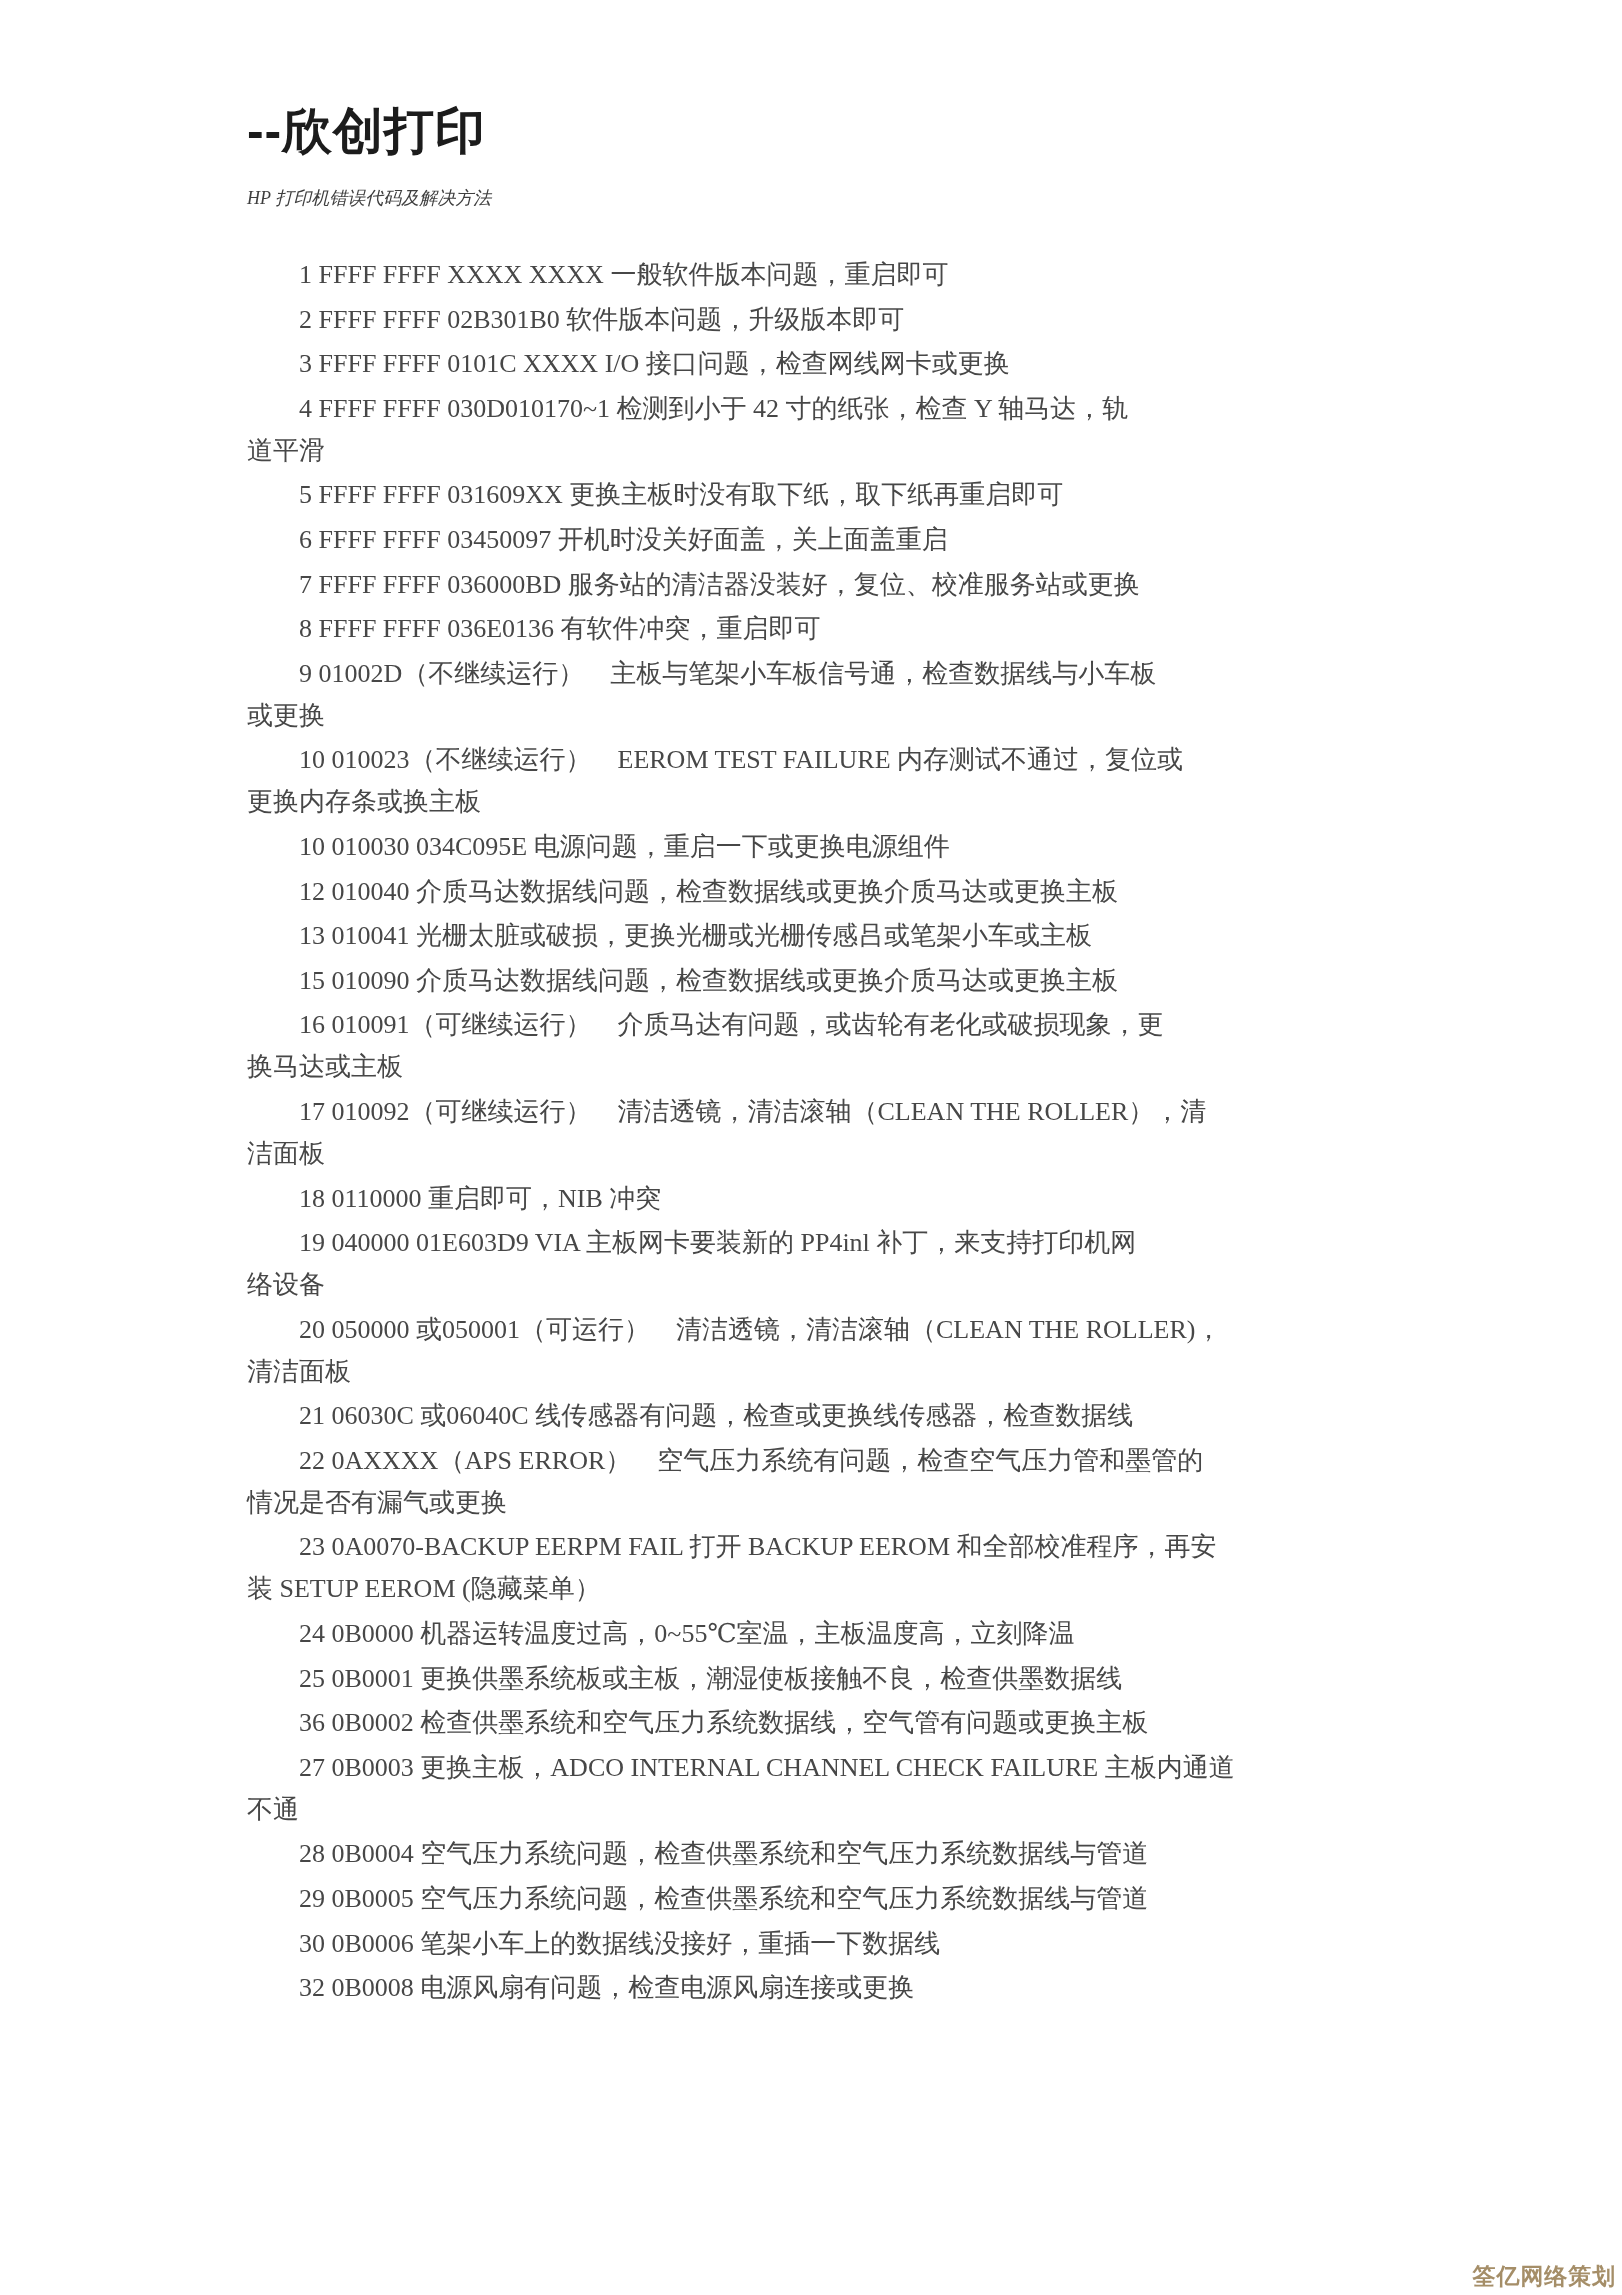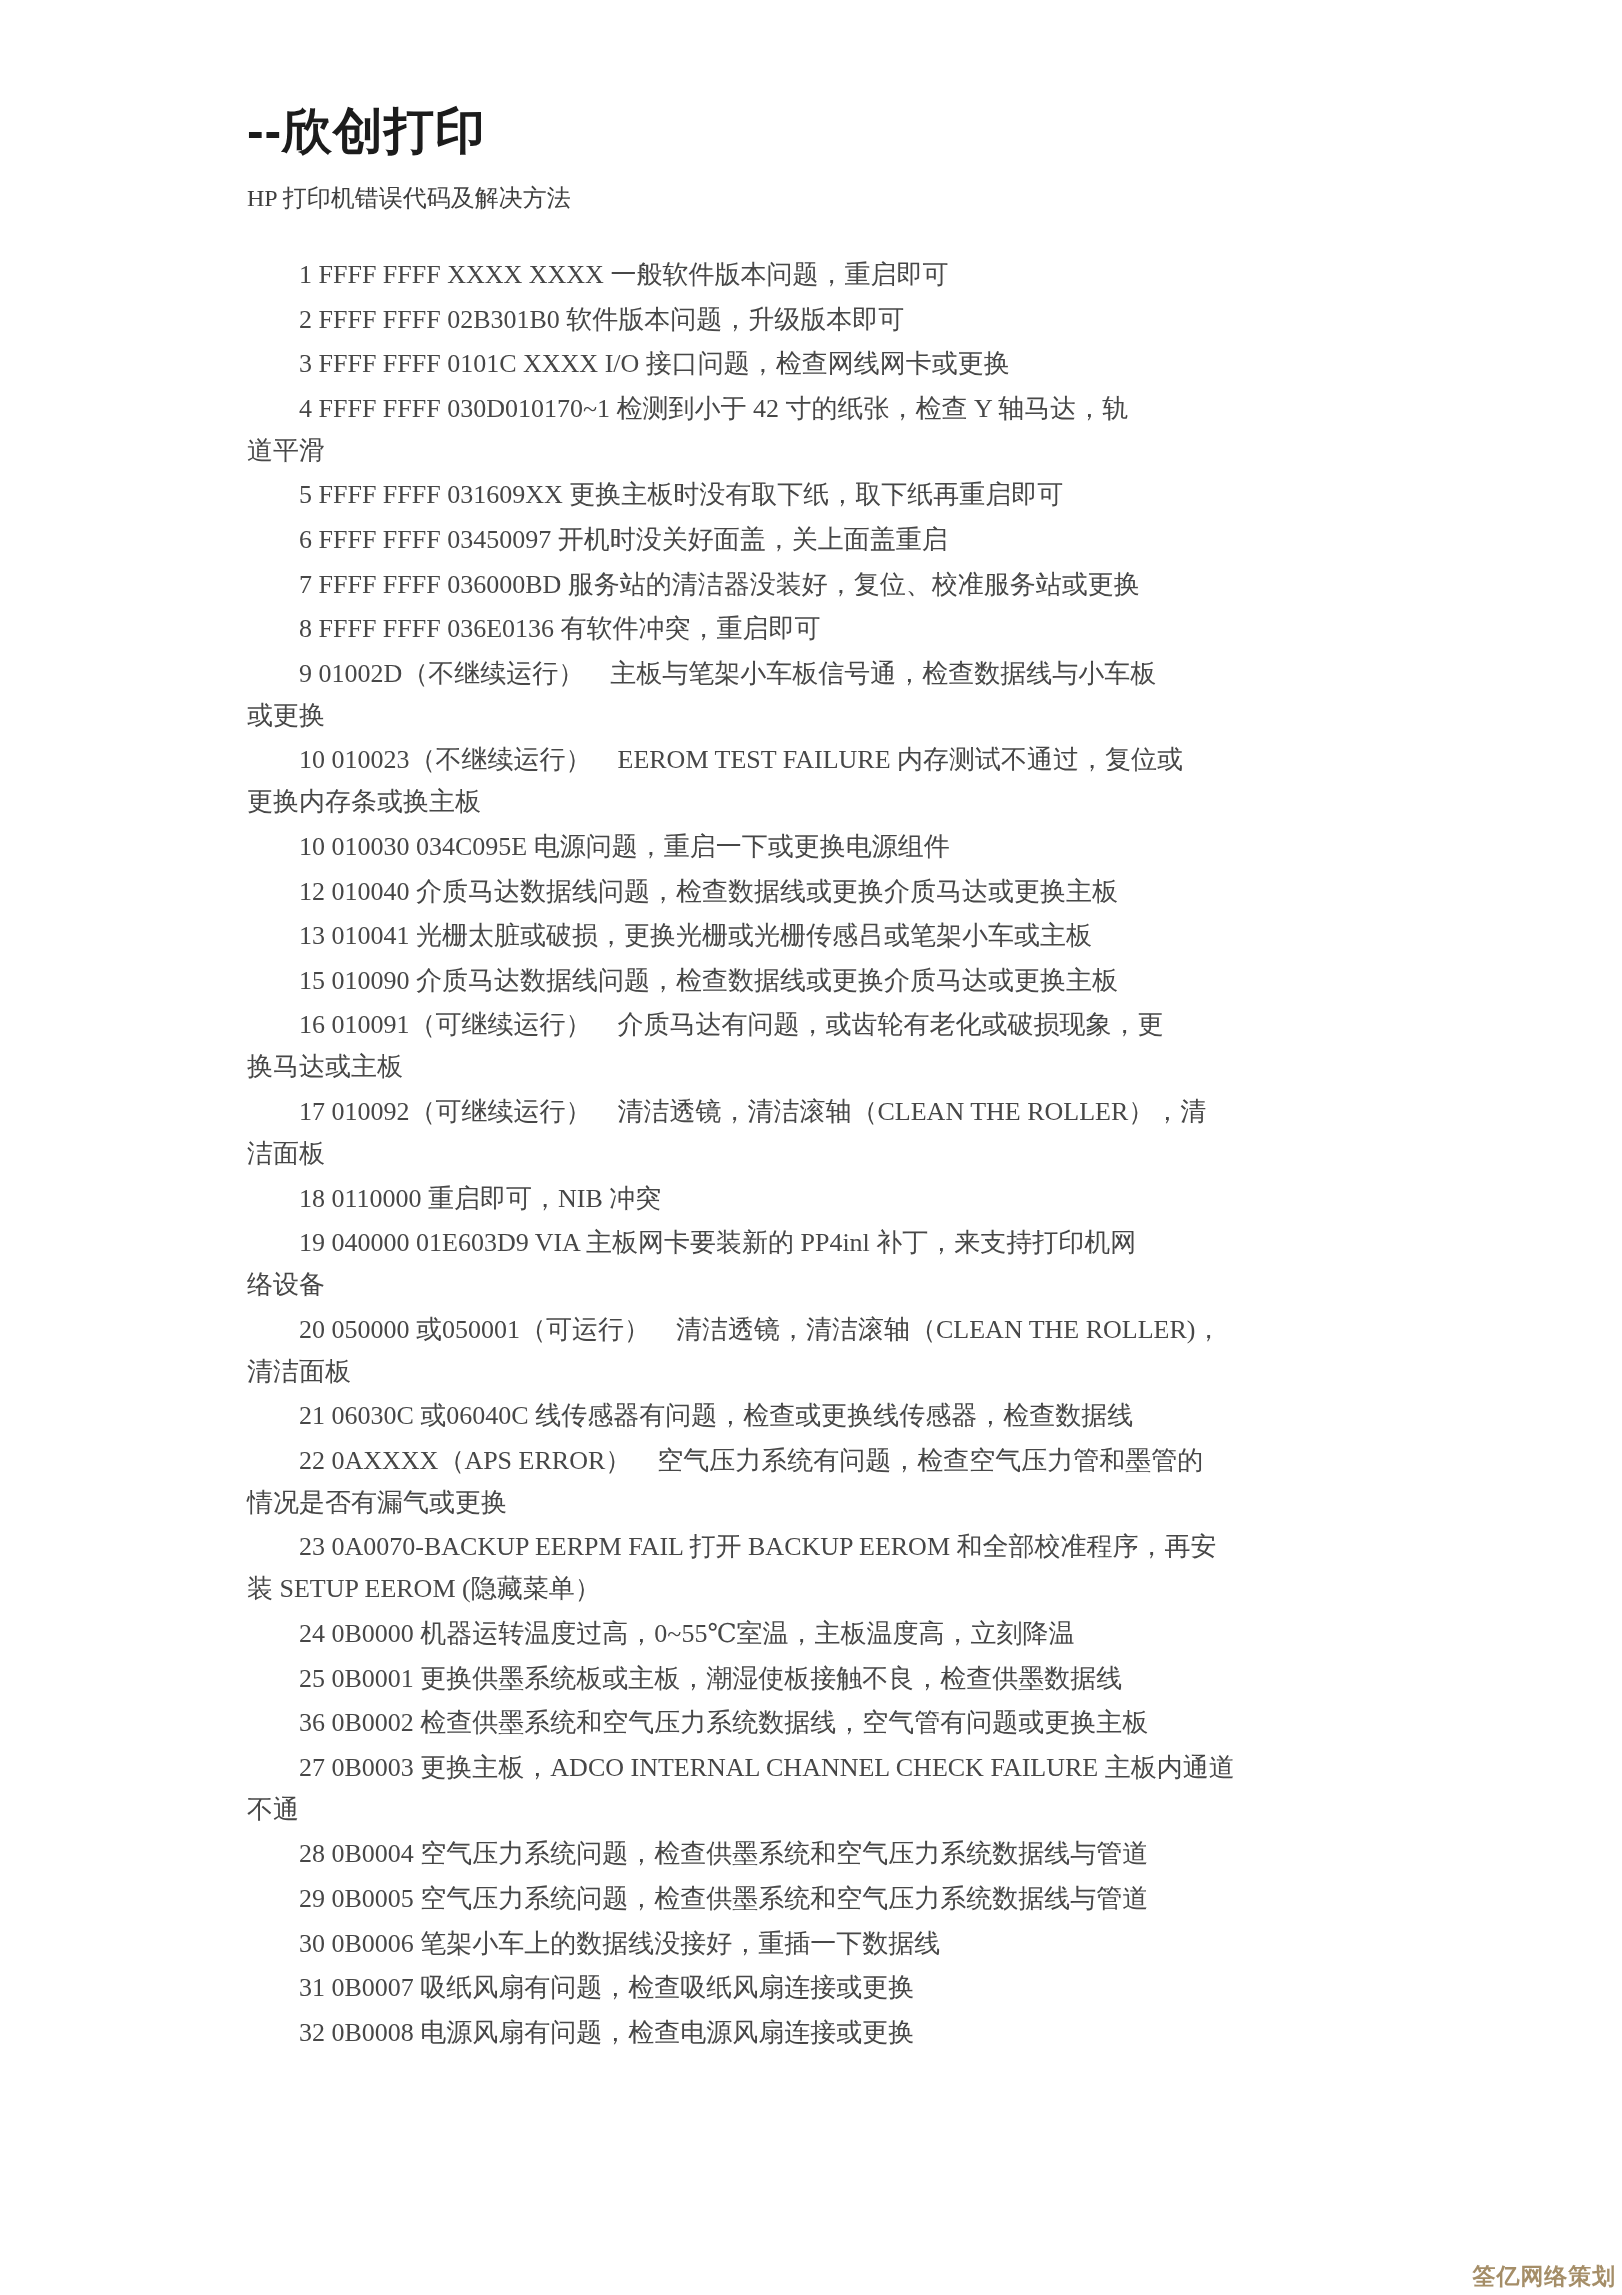--- a/index.html
+++ b/index.html
@@ -24,23 +24,24 @@
     margin: 0 0 23px 0;
     font-family: "Liberation Sans", "DejaVu Sans", sans-serif;
     font-weight: bold;
     font-size: 50px;
     line-height: 57px;
     color: #1c1c1c;
     letter-spacing: 0.9px;
   }
   .doc-subtitle {
     margin: 0 0 40px 0;
-    font-size: 24px;
+    font-size: 18px;
     line-height: 31px;
     color: #3f3f3f;
+    font-style: italic;
   }
   .error-list p {
     margin: 0 0 2.6px 0;
     font-size: 26px;
     line-height: 42px;
     color: #474747;
     text-indent: 2em;
     white-space: pre-wrap;
     word-break: break-word;
   }
@@ -97,19 +98,18 @@
     <p>23 0A0070-BACKUP EERPM FAIL 打开 BACKUP EEROM 和全部校准程序，再安
 装 SETUP EEROM (隐藏菜单）</p>
     <p>24 0B0000 机器运转温度过高，0~55℃室温，主板温度高，立刻降温</p>
     <p>25 0B0001 更换供墨系统板或主板，潮湿使板接触不良，检查供墨数据线</p>
     <p>36 0B0002 检查供墨系统和空气压力系统数据线，空气管有问题或更换主板</p>
     <p>27 0B0003 更换主板，ADCO INTERNAL CHANNEL CHECK FAILURE 主板内通道
 不通</p>
     <p>28 0B0004 空气压力系统问题，检查供墨系统和空气压力系统数据线与管道</p>
     <p>29 0B0005 空气压力系统问题，检查供墨系统和空气压力系统数据线与管道</p>
     <p>30 0B0006 笔架小车上的数据线没接好，重插一下数据线</p>
-    <p>31 0B0007 吸纸风扇有问题，检查吸纸风扇连接或更换</p>
     <p>32 0B0008 电源风扇有问题，检查电源风扇连接或更换</p>
   </div>
 </div>
 
 <div class="watermark">筌亿网络策划</div>
 
 
 </body></html>

